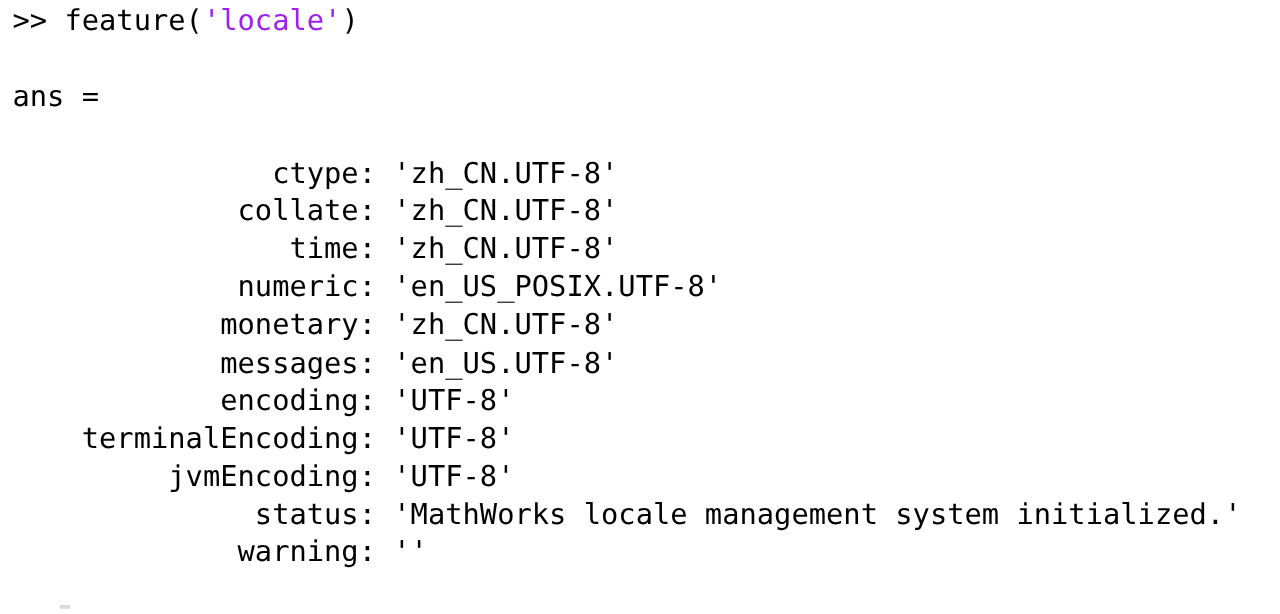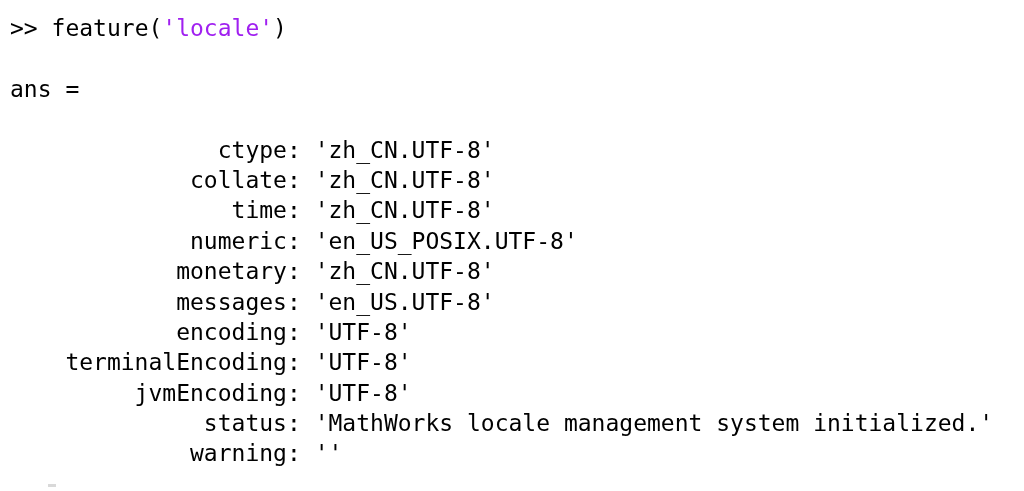--- a/index.html
+++ b/index.html
@@ -14,21 +14,21 @@
     position: relative;
     font-family: "DejaVu Sans Mono", "Liberation Mono", monospace;
   }
   #command-window {
     position: absolute;
     top: 0;
     left: 0;
     width: 1024px;
     height: 491px;
     margin: 0;
-    padding: 13px 0 0 10px;
+    padding: 2px 0 0 10px;
     box-sizing: border-box;
     font-family: "DejaVu Sans Mono", "Liberation Mono", monospace;
     font-size: 23px;
     line-height: 30.4px;
     color: #000000;
     white-space: pre;
     letter-spacing: 0;
   }
   .str {
     color: #A020F0;

